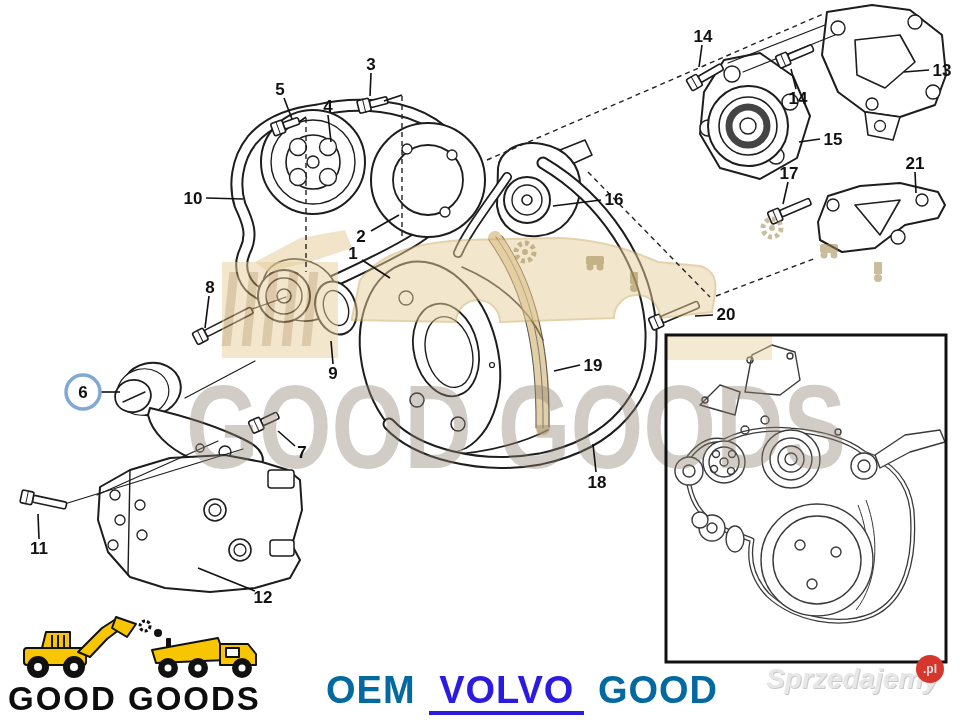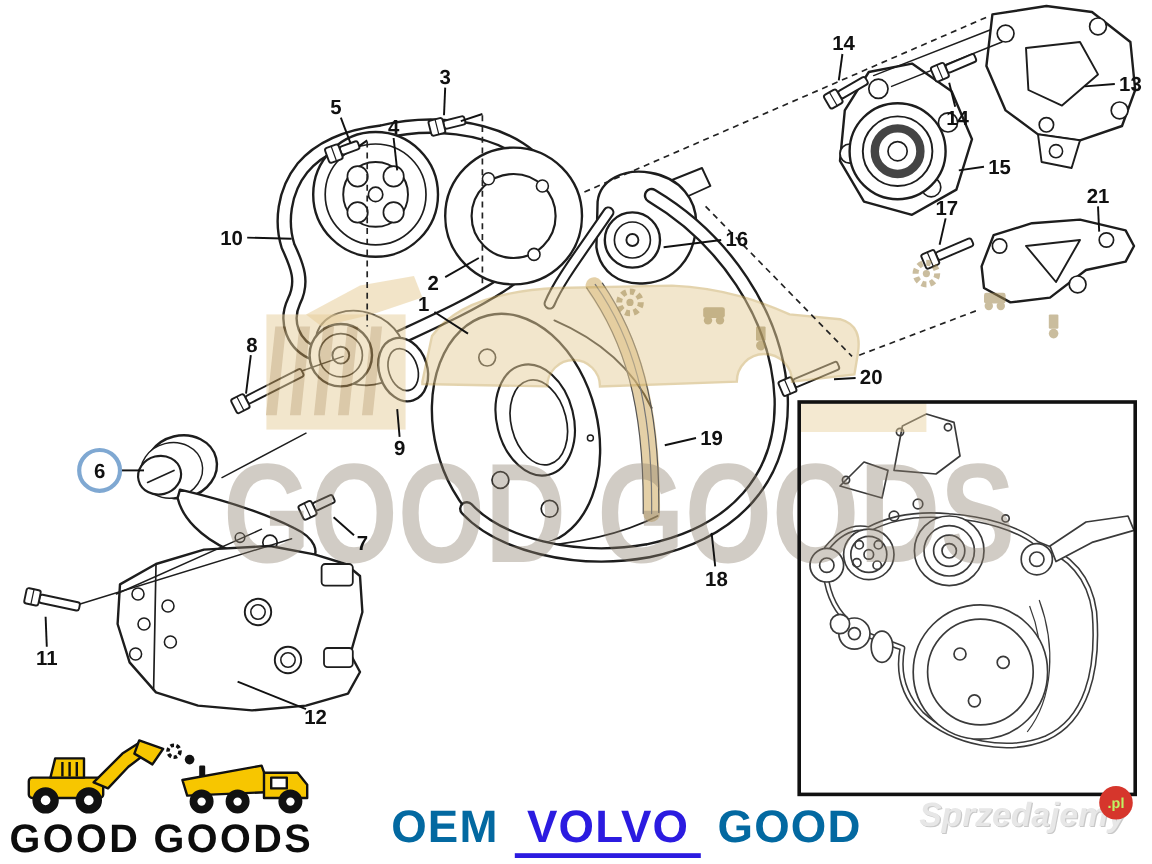--- a/index.html
+++ b/index.html
@@ -24,21 +24,21 @@
     color:#2B1BE0;border-bottom:4px solid #2B1BE0;padding:0 10px;margin:8px 2px;
   }
   
   #marketplace{position:absolute;left:766px;top:663px;width:190px;height:50px;}
   #marketplace .mk-text{
     font-size:28px;font-weight:bold;font-style:italic;color:#E7E7E7;
     text-shadow:1px 1px 0 #c9c9c9;letter-spacing:0px;white-space:nowrap;
   }
   #marketplace .mk-badge{
     position:absolute;left:150px;top:-8px;width:28px;height:28px;border-radius:50%;
-    background:#D6362C;color:#bef264;font-size:12px;font-weight:bold;
+    background:#D6362C;color:#e5e5e5;font-size:12px;font-weight:bold;
     display:flex;align-items:center;justify-content:center;font-style:normal;
   }
 </style>
 </head>
 <body>
 
 <div id="stage">
 
 <svg id="art" width="960" height="720" viewBox="0 0 960 720">
 

